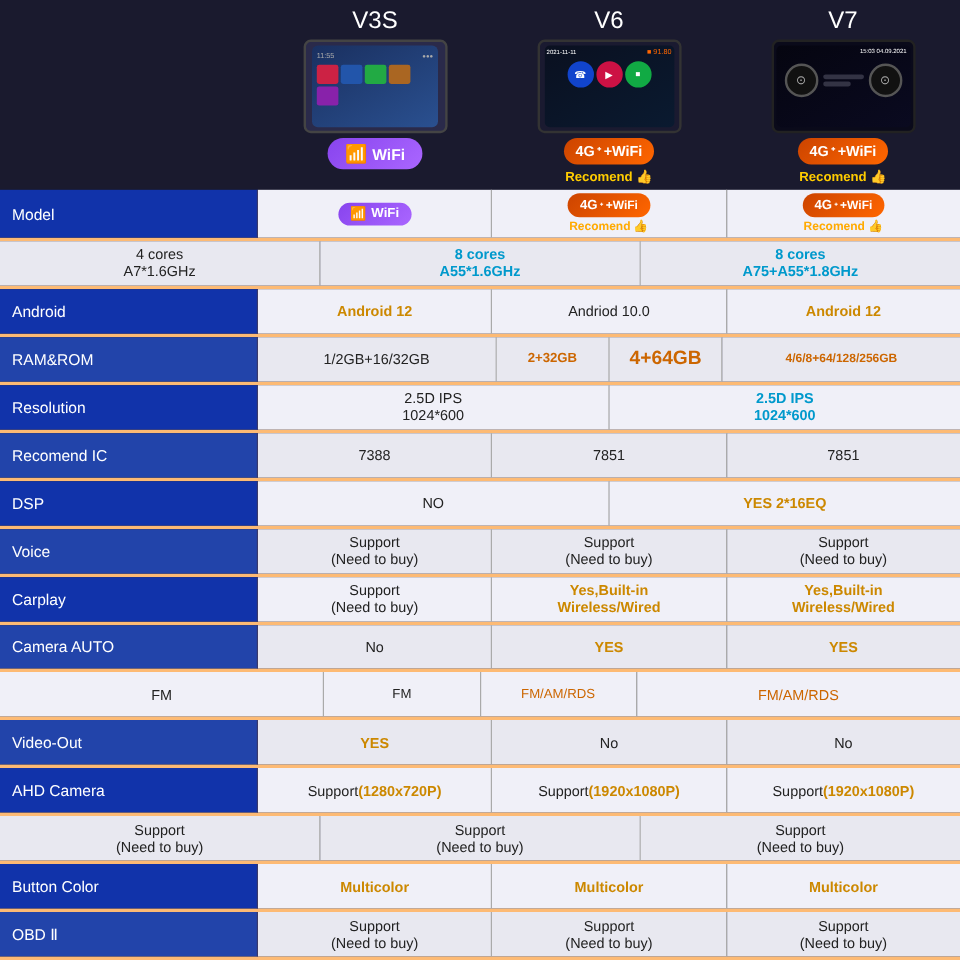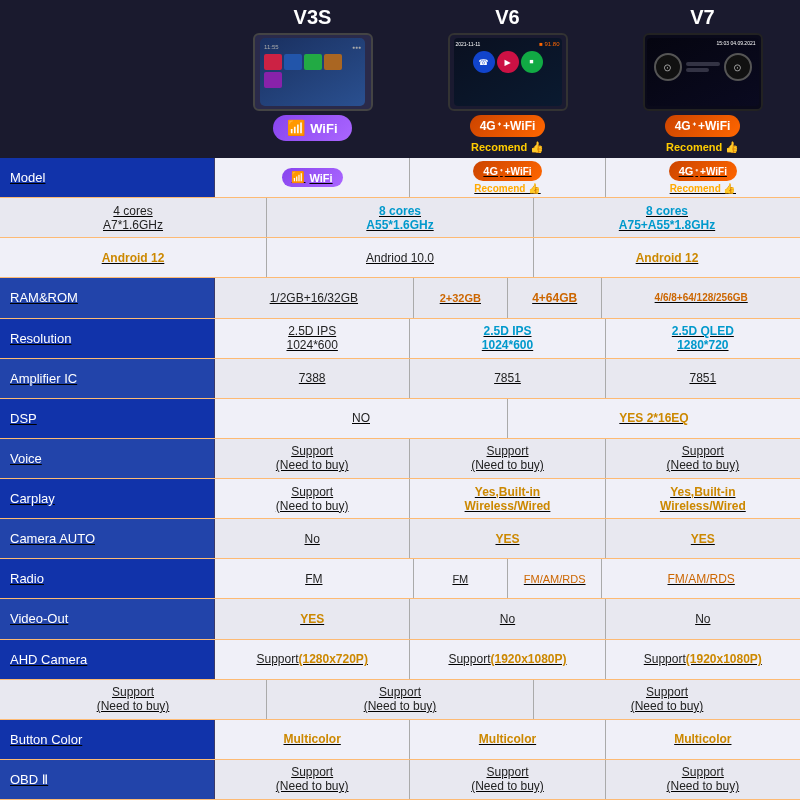--- a/index.html
+++ b/index.html
@@ -29,21 +29,21 @@
     .header-col {
       flex: 1;
       display: flex;
       flex-direction: column;
       align-items: center;
       gap: 4px;
     }
     .version-title {
       color: white;
       font-size: 20px;
-      font-weight: bold;
+      font-weight: normal;
       text-align: center;
     }
     .wifi-badge {
       background: linear-gradient(135deg, #8844ee, #aa66ff);
       border-radius: 20px;
       padding: 4px 14px;
       color: white;
       font-size: 13px;
       font-weight: bold;
       display: flex;
@@ -67,23 +67,22 @@
       font-weight: bold;
     }
     .table-body {
       flex: 1;
       display: flex;
       flex-direction: column;
       overflow: hidden;
     }
     .row {
       display: flex;
-      border-bottom: 1px solid #fdba74;
+      border-bottom: 3px solid #fdba74;
       flex: 1;
-      text-decoration: underline;
     }
     .row:nth-child(even) .label-cell {
       background: #2244aa;
     }
     .row:nth-child(odd) .label-cell {
       background: #1133aa;
     }
     .row:nth-child(even) .data-cell {
       background: #e8e8f0;
     }
@@ -242,56 +241,54 @@
       <div class="data-cell">4 cores<br>A7*1.6GHz</div>
       <div class="data-cell">
           <span class="cyan">8 cores<br>A55*1.6GHz</span>
         </div>
       <div class="data-cell">
           <span class="cyan">8 cores<br>A75+A55*1.8GHz</span>
         </div>
     </div>
 
     <div class="row">
+      <div class="label-cell">Android</div>
       <div class="data-cell">
           <span class="yellow">Android 12</span>
         </div>
       <div class="data-cell">Andriod 10.0</div>
       <div class="data-cell">
           <span class="yellow">Android 12</span>
         </div>
     </div>
 
     <div class="row">
       <div class="label-cell">RAM&amp;ROM</div>
       <div class="data-cell">1/2GB+16/32GB</div>
       <div class="data-cell" style="padding:0;">
         <div style="display:flex;height:100%;width:100%;justify-content:flex-end;">
           <div style="flex:1;display:flex;align-items:center;justify-content:center;border-right:1px solid #aaa;font-size:11px;color:#cc6600;font-weight:bold;">2+32GB</div>
-          <div style="flex:1;display:flex;align-items:center;justify-content:center;font-size:12px;color:#cc6600;font-weight:bold;">4+64GB</div>
+          <div style="flex:1;display:flex;align-items:center;justify-content:center;font-size:16px;color:#cc6600;font-weight:bold;">4+64GB</div>
         </div>
       </div>
       <div class="data-cell">
           <span style="color:#cc6600;font-weight:bold;font-size:10px;">4/6/8+64/128/256GB</span>
         </div>
     </div>
 
     <div class="row">
       <div class="label-cell">Resolution</div>
       <div class="data-cell">2.5D IPS<br>1024*600</div>
       <div class="data-cell">
           <span class="cyan">2.5D IPS<br>1024*600</span>
         </div>
-      <div class="data-cell">
-          <span class="cyan">2.5D QLED<br>1280*720</span>
-        </div>
-    </div>
-
-    <div class="row">
-      <div class="label-cell">Amplifier IC</div>
+    </div>
+
+    <div class="row">
+      <div class="label-cell">Recomend IC</div>
       <div class="data-cell">7388</div>
       <div class="data-cell">7851</div>
       <div class="data-cell">7851</div>
     </div>
 
     <div class="row">
       <div class="label-cell">DSP</div>
       <div class="data-cell">NO</div>
       <div class="data-cell">
           <span class="yellow">YES 2*16EQ</span>
@@ -321,21 +318,20 @@
       <div class="data-cell">No</div>
       <div class="data-cell">
           <span class="yellow">YES</span>
         </div>
       <div class="data-cell">
           <span class="yellow">YES</span>
         </div>
     </div>
 
     <div class="row">
-      <div class="label-cell">Radio</div>
       <div class="data-cell">FM</div>
       <div class="data-cell" style="padding:0;">
         <div style="display:flex;height:100%;width:100%;">
           <div style="flex:1;display:flex;align-items:center;justify-content:center;border-right:1px solid #aaa;font-size:11px;">FM</div>
           <div style="flex:1;display:flex;align-items:center;justify-content:center;font-size:11px;color:#cc6600;">FM/AM/RDS</div>
         </div>
       </div>
       <div class="data-cell">
           <span style="color:#cc6600;">FM/AM/RDS</span>
         </div>

